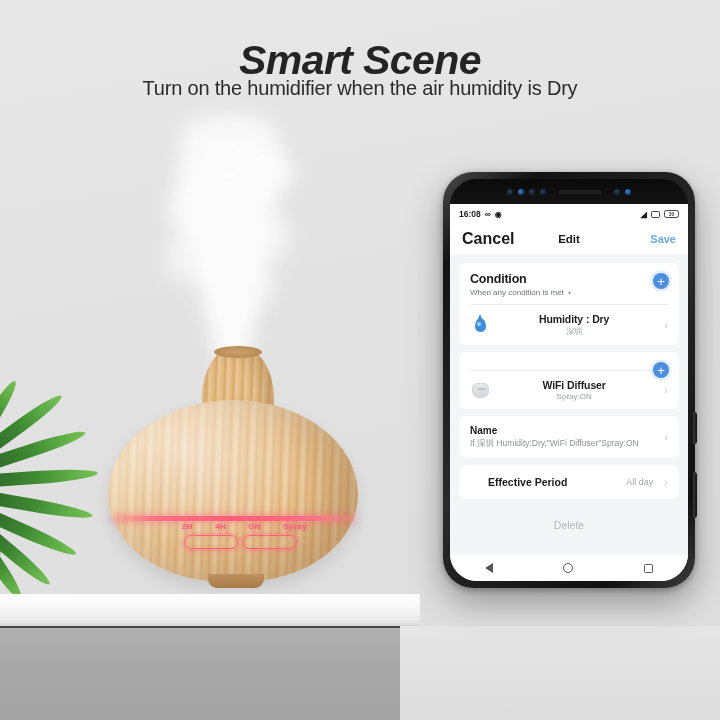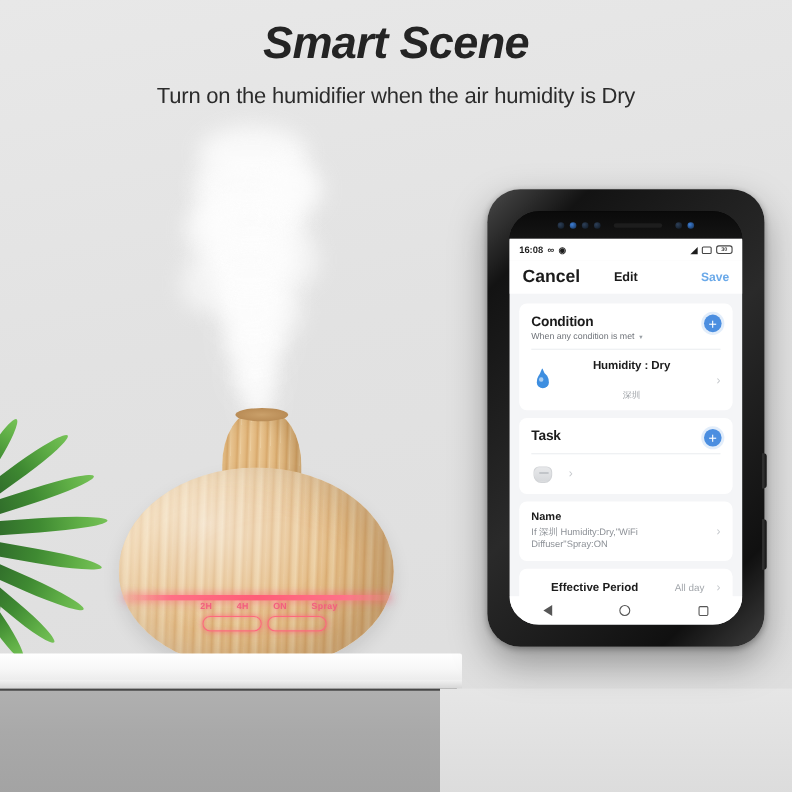--- a/index.html
+++ b/index.html
@@ -43,21 +43,21 @@
     background:linear-gradient(90deg,#2f6b2a 0%,#3f8a32 40%,#5fae46 75%,#76c257 100%);
     border-radius:0 60% 60% 0 / 0 50% 50% 0;
     transform-origin:0 50%;
   }
   .stem {
     position:absolute; left:12px; top:118px; width:3px; height:72px;
     background:#3c7a33; transform:rotate(6deg);
   }
 
   
-  .diffuser { position:absolute; left:108px; top:373px; width:250px; height:252px; }
+  .diffuser { position:absolute; left:108px; top:348px; width:250px; height:252px; }
   .body-bulb {
     position:absolute; left:0; top:52px; width:250px; height:182px;
     border-radius:50% 50% 46% 46% / 52% 52% 48% 48%;
     background:
       radial-gradient(ellipse at 32% 28%, rgba(255,255,255,.55) 0%, rgba(255,255,255,0) 52%),
       repeating-linear-gradient(92deg,
         #e8c391 0px,#e4bc86 3px,#dcae74 5px,#e9c796 8px,#edd0a3 11px,#e0b57e 14px,#e7c18b 17px),
       linear-gradient(100deg,#f0d2a6 0%,#e6bd87 45%,#d6a269 100%);
     box-shadow: inset -26px -12px 40px rgba(120,78,34,.33),
                 inset 16px 8px 34px rgba(255,245,225,.5),
@@ -108,36 +108,36 @@
     background:radial-gradient(ellipse at center, rgba(90,80,70,.30) 0%, rgba(120,110,100,.10) 55%, rgba(0,0,0,0) 78%);
     border-radius:50%;
   }
 
   
   .mist { position:absolute; left:150px; top:112px; width:190px; height:258px; pointer-events:none; }
   .puff { position:absolute; border-radius:50%; background:#fdfdfd; filter:blur(9px); }
 
   
   .title {
-    position:absolute; left:0; top:16px; width:720px; text-align:center;
+    position:absolute; left:0; top:37px; width:720px; text-align:center;
     font-size:41px; font-weight:800; font-style:italic; color:#242424;
     letter-spacing:-.6px;
   }
   .subtitle {
     position:absolute; left:0; top:77px; width:720px; text-align:center;
     font-size:20px; font-weight:400; color:#2b2b2b; letter-spacing:-.2px;
   }
 
   
   .phone {
     position:absolute; left:443px; top:172px; width:252px; height:416px;
     background:linear-gradient(135deg,#4a4a4a 0%,#131313 14%,#2a2a2a 50%,#101010 86%,#3d3d3d 100%);
     border-radius:30px;
     box-shadow:0 14px 34px rgba(0,0,0,.34), 0 2px 6px rgba(0,0,0,.3);
-    padding:20px;
+    padding:7px;
   }
   .phone-inner {
     width:100%; height:100%; background:#000; border-radius:27px;
     overflow:hidden; position:relative;
   }
   .btn-power { position:absolute; left:250px; top:300px; width:4px; height:46px;
     background:linear-gradient(90deg,#3a3a3a,#111); border-radius:0 3px 3px 0; }
   .btn-vol { position:absolute; left:250px; top:240px; width:4px; height:32px;
     background:linear-gradient(90deg,#3a3a3a,#111); border-radius:0 3px 3px 0; }
 
@@ -214,21 +214,21 @@
     width:17px; height:15px; border-radius:5px 5px 7px 7px;
     background:linear-gradient(180deg,#e7e8ea,#d6d8db);
     border:1px solid #d2d4d7; position:relative;
   }
   .dev-icon::after{
     content:""; position:absolute; left:4px; top:4px; width:9px; height:2px;
     background:#c2c5c9; border-radius:1px;
   }
   .row-text { flex:1; min-width:0;text-align:center; }
   .row-title { font-size:10.5px; font-weight:700; color:#1c1c1c; letter-spacing:-.1px; }
-  .row-sub { font-size:8px; color:#9a9ea3; margin-top:16px; }
+  .row-sub { font-size:8px; color:#9a9ea3; margin-top:1px; }
   .chev { color:#c6c9cd; font-size:11px; font-weight:300; margin-left:6px; }
 
   .name-block { padding:9px 11px; display:flex; align-items:center; }
   .name-left { flex:1; }
   .name-label { font-size:10px; font-weight:700; color:#1c1c1c; }
   .name-value { font-size:8.5px; color:#8d9197; margin-top:2px; line-height:1.35; }
 
   .ep-row { display:flex; align-items:center; padding:11px 11px; }
   .ep-label { font-size:10.5px; font-weight:700; color:#1c1c1c; flex:1;margin-left:18px; }
   .ep-value { font-size:9px; color:#a2a6ab; margin-right:5px; }
@@ -363,28 +363,31 @@
           <span class="row-text">
             <span class="row-title" style="display:block">Humidity : Dry</span>
             <span class="row-sub" style="display:block">深圳</span>
           </span>
           <span class="chev">›</span>
         </div>
       </div>
 
       <div class="card">
         <div class="sec-head" style="padding-bottom:9px">
-          <div class="sec-title">Task</div>
           <div class="plus-btn">+</div>
         </div>
         <div class="divider"></div>
         <div class="row">
           <span class="row-icon">
               <span class="dev-icon"></span>
             </span>
+          <span class="row-text">
+            <span class="row-title" style="display:block">WiFi Diffuser</span>
+            <span class="row-sub" style="display:block">Spray:ON</span>
+          </span>
           <span class="chev">›</span>
         </div>
       </div>
 
       <div class="card">
         <div class="name-block">
           <span class="name-left">
             <span class="name-label" style="display:block">Name</span>
             <span class="name-value" style="display:block">If 深圳 Humidity:Dry,"WiFi Diffuser"Spray:ON</span>
           </span>

